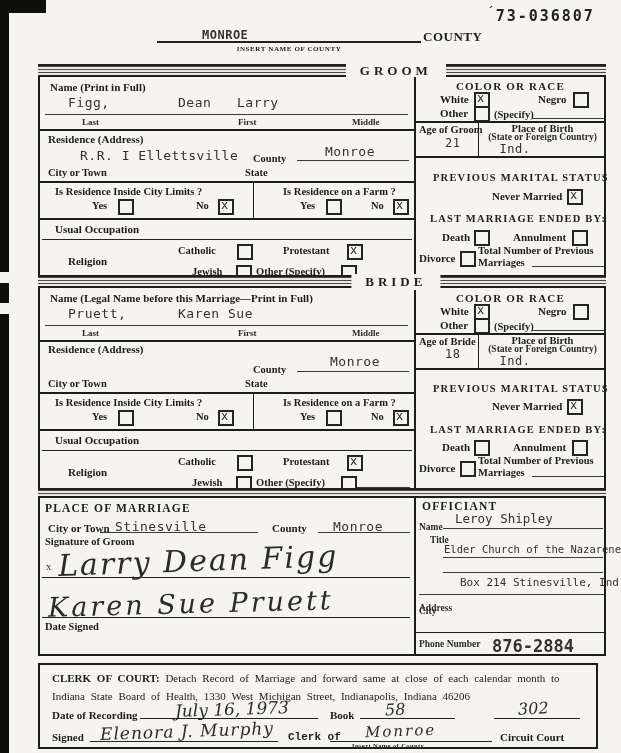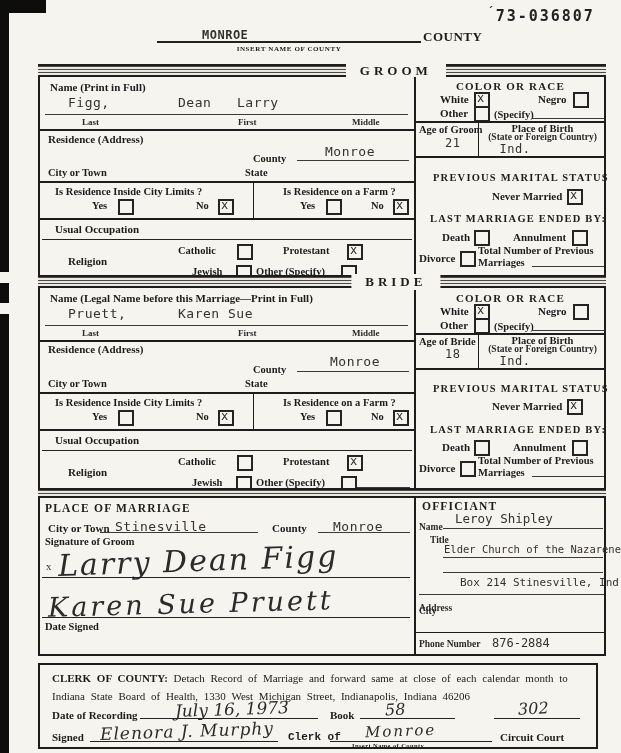--- a/index.html
+++ b/index.html
@@ -60,20 +60,21 @@
   <div class="abs typed" style="left:68px;top:95px;">Figg,</div>
   <div class="abs typed" style="left:178px;top:95px;">Dean</div>
   <div class="abs typed" style="left:237px;top:95px;">Larry</div>
   <div class="rule" style="left:45px;top:114px;width:363px;"></div>
   <div class="abs lblsm" style="left:82px;top:117px;">Last</div>
   <div class="abs lblsm" style="left:238px;top:117px;">First</div>
   <div class="abs lblsm" style="left:352px;top:117px;">Middle</div>
   <div class="hl" style="left:38px;top:129px;width:377px;height:2px;"></div>
 
   <div class="abs lbl" style="left:48px;top:133px;">Residence (Address)</div>
+  <div class="abs typed" style="left:80px;top:148px;">R.R. I  Ellettsville</div>
   <div class="abs lbl2" style="left:253px;top:153px;">County</div>
   <div class="abs typed" style="left:325px;top:144px;">Monroe</div>
   <div class="rule" style="left:297px;top:160px;width:112px;"></div>
   <div class="abs lbl2" style="left:48px;top:167px;">City or Town</div>
   <div class="abs lbl2" style="left:245px;top:167px;">State</div>
   <div class="hl" style="left:38px;top:181px;width:377px;height:2px;"></div>
 
   <div class="vl" style="left:253px;top:181px;width:1px;height:37px;"></div>
   <div class="abs lbl2" style="left:55px;top:186px;">Is Residence Inside City Limits ?</div>
   <div class="abs lbl2" style="left:92px;top:200px;">Yes</div>
@@ -247,25 +248,25 @@
   <div class="rule" style="left:443px;top:572px;width:160px;"></div>
 
   <div class="abs lblsm" style="left:419px;top:578px;font-size:9.5px;margin-top:25px;">Address</div>
   <div class="abs typed-sm" style="left:460px;top:576px;font-size:11px;">Box 214  Stinesville, Ind.</div>
   <div class="rule" style="left:419px;top:594px;width:185px;"></div>
 
   <div class="abs lblsm" style="left:419px;top:606px;font-size:9.5px;">City</div>
   <div class="hl" style="left:415px;top:632px;width:191px;height:1px;"></div>
 
   <div class="abs lblsm" style="left:419px;top:639px;font-size:9.5px;">Phone Number</div>
-  <div class="abs typed-sm" style="left:492px;top:636px;font-size:12px;">876-2884</div>
+  <div class="abs typed-sm" style="left:492px;top:636px;font-size:17px;font-weight:bold;">876-2884</div>
 
   <div class="abs" style="left:38px;top:663px;width:560px;height:86px;border:2px solid #1d1d1d;box-sizing:border-box;"></div>
   <div class="abs" style="left:52px;top:669px;width:534px;font:11px 'Liberation Serif',serif;line-height:18px;word-spacing:3px;color:#1c1c1c;">
-    <span style="font-weight:bold;">CLERK OF COUNTY:</span>
+    <span style="font-weight:bold;">CLERK OF COURT:</span>
     <span>Detach Record of Marriage and forward same at close of each calendar month to Indiana State Board of Health, 1330 West Michigan Street, Indianapolis, Indiana  46206</span>
   </div>
 
   <div class="abs lbl" style="left:52px;top:709px;">Date of Recording</div>
   <div class="abs hand" style="left:175px;top:699px;font-size:17px;transform:rotate(-2deg);">July 16, 1973</div>
   <div class="rule" style="left:140px;top:718px;width:178px;background:#222;"></div>
   <div class="abs lbl" style="left:330px;top:709px;">Book</div>
   <div class="abs hand" style="left:385px;top:700px;font-size:16px;transform:rotate(-3deg);">58</div>
   <div class="rule" style="left:360px;top:718px;width:95px;background:#222;"></div>
   <div class="abs lbl" style="left:468px;top:709px;margin-top:42px;">Page</div>

